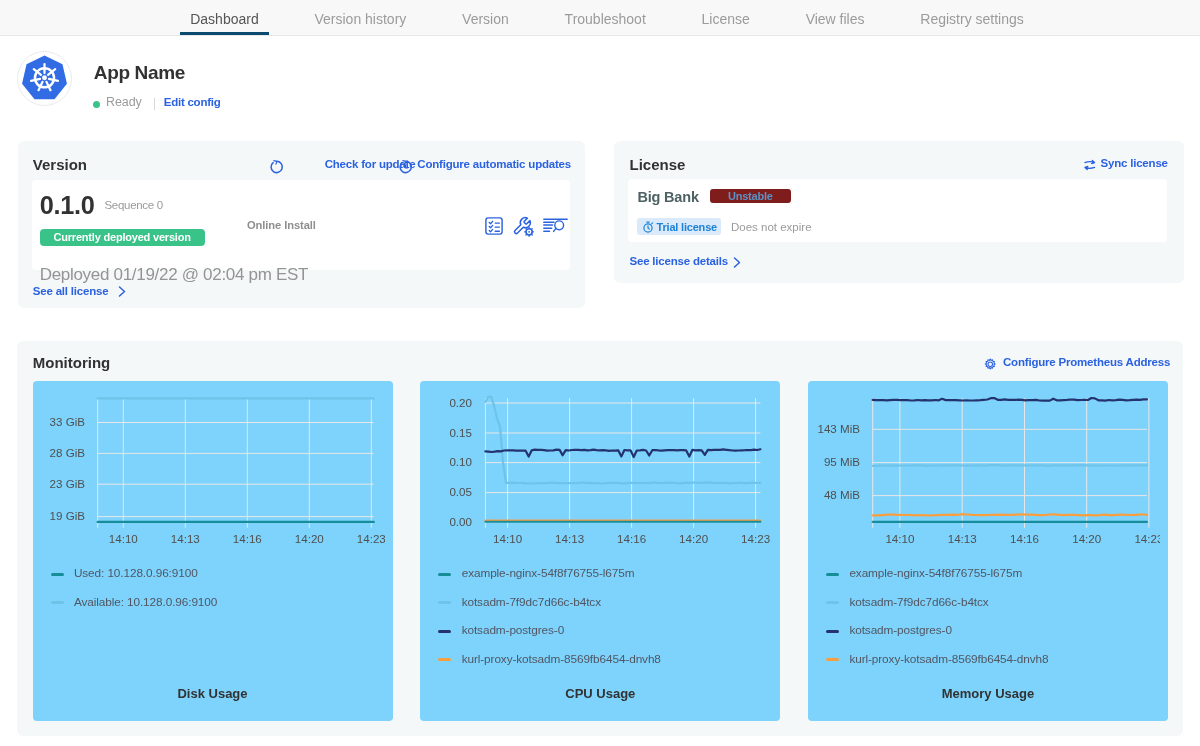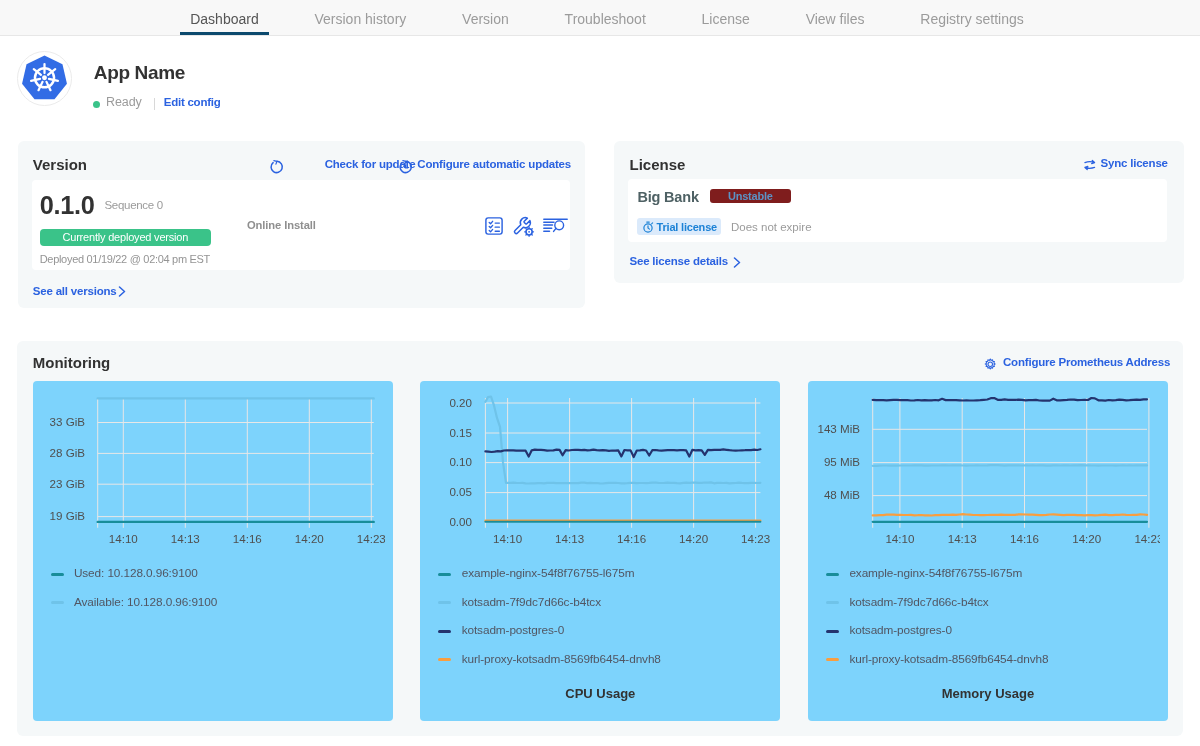--- a/index.html
+++ b/index.html
@@ -73,22 +73,22 @@
   <div class="abs link" style="left:270.2px; top:17.8px; line-height:11.5px;margin-left:37px;">Check for update</div>
   <svg class="abs" style="left:380px; top:19.2px;" width="15" height="15" viewBox="0 0 16 16" fill="none" stroke="#2b62e0" stroke-width="1.6" stroke-linecap="round">
       <path d="M 4.4 2.8 A 6 6 0 1 0 8.6 1.45"></path>
       <path d="M 8.4 1.45 L 5.2 0.7 M 8.4 1.45 L 7.4 4.4" stroke-width="1.3"></path>
       <path d="M 8 5.2 L 8 8.5 L 10.3 8.5" stroke-width="1.3"></path>
     </svg>
   <div class="abs link" style="left:399.8px; top:17.8px; line-height:11.5px;">Configure automatic updates</div>
   <div class="inner" style="left:14.5px; top:38.5px; width:538px; height:90px;"></div>
   <div class="abs" style="left:22.3px; top:51.6px; font-size:25.3px; line-height:25.3px; font-weight:bold; color:#323232; letter-spacing:-0.3px;">0.1.0</div>
   <div class="abs" style="left:87px; top:59px; font-size:11.5px; line-height:11.5px; color:#9b9b9b; letter-spacing:-0.3px;">Sequence 0</div>
-  <div class="abs" style="left:22px; top:87.7px; height:17px; line-height:17px; background:#3ac389; color:#fff; font-size:11px; font-weight:normal; border-radius:4px; padding:0 23px; letter-spacing:-0.2px;">Currently deployed version</div>
-  <div class="abs" style="left:22.2px; top:112px; font-size:11px; line-height:12px; color:#949494; letter-spacing:-0.3px; white-space:nowrap;">Deployed 01/19/22 @ 02:04 pm EST</div>
+  <div class="abs" style="left:22px; top:87.7px; height:17px; line-height:17px; background:#3ac389; color:#fff; font-size:11px; font-weight:bold; border-radius:4px; padding:0 14px; letter-spacing:-0.2px;">Currently deployed version</div>
+  <div class="abs" style="left:22.2px; top:128px; font-size:17px; line-height:12px; color:#949494; letter-spacing:-0.3px; white-space:nowrap;">Deployed 01/19/22 @ 02:04 pm EST</div>
   <div class="abs" style="left:229.5px; top:78.6px; font-size:11.2px; line-height:11px; font-weight:bold; color:#8f8f8f; letter-spacing:-0.1px;">Online Install</div>
   <svg class="abs" style="left:467px; top:75.5px;" width="18" height="18" viewBox="0 0 20 20" fill="none" stroke="#2b62e0" stroke-width="1.6">
     <rect x="1" y="1" width="18" height="18" rx="2.5"></rect>
     <path d="M4.7 6 l1.5 1.5 2.3 -2.7" stroke-linecap="round" stroke-linejoin="round" stroke-width="1.5"></path>
     <path d="M4.7 10.5 l1.5 1.5 2.3 -2.7" stroke-linecap="round" stroke-linejoin="round" stroke-width="1.5"></path>
     <path d="M4.7 15 l1.5 1.5 2.3 -2.7" stroke-linecap="round" stroke-linejoin="round" stroke-width="1.5"></path>
     <g stroke-linecap="round" stroke-width="1.5">
         <line x1="11.3" y1="6.8" x2="16" y2="6.8"></line>
         <line x1="11.3" y1="11.3" x2="16" y2="11.3"></line>
         <line x1="11.3" y1="15.8" x2="16" y2="15.8"></line>
@@ -113,21 +113,21 @@
   </svg>
   <svg class="abs" style="left:525px; top:77.2px;" width="25" height="15" viewBox="0 0 25 15" fill="none" stroke="#2b62e0" stroke-width="1.5" stroke-linecap="round">
     <line x1="0.8" y1="1.3" x2="24.2" y2="1.3"></line>
     <line x1="0.8" y1="4.2" x2="11" y2="4.2"></line>
     <line x1="0.8" y1="7.1" x2="9.5" y2="7.1"></line>
     <line x1="0.8" y1="10.2" x2="8.7" y2="10.2"></line>
     <line x1="0.8" y1="13.2" x2="6.5" y2="13.2"></line>
     <circle cx="16.2" cy="7.3" r="4.4" stroke-width="1.4"></circle>
     <line x1="13" y1="10.4" x2="10.6" y2="13.4"></line>
   </svg>
-  <div class="abs link" style="left:15.3px; top:143.5px;">See all versions</div>
+  <div class="abs link" style="left:15.3px; top:143.5px;">See all license</div>
   <svg class="abs" style="left:100.3px; top:145.3px;" width="8" height="11" viewBox="0 0 8 11" fill="none" stroke="#2b62e0" stroke-width="1.5" stroke-linecap="round" stroke-linejoin="round">
       <path d="M1.5 1 L6.5 5.5 L1.5 10"></path>
     </svg>
 </div>
 
 <div class="card" style="left:614px; top:141px; width:569.5px; height:142px;">
   <div class="cardtitle" style="left:15.5px; top:16.2px;">License</div>
   <svg class="abs" style="left:469.3px; top:17.3px;" width="13.5" height="14" viewBox="0 0 15 16" fill="none" stroke="#2b62e0" stroke-width="1.5" stroke-linecap="round" stroke-linejoin="round">
       <path d="M2 5.2 C5.3 4 9.7 4 13 5.2 M13 5.2 l-2.6 -2.3 M13 5.2 l-3.3 1.1"></path>
       <path d="M13 10.8 C9.7 12 5.3 12 2 10.8 M2 10.8 l2.6 2.3 M2 10.8 l3.3 -1.1"></path>
@@ -193,20 +193,21 @@
       </g>
     </svg>
     <div class="legendrow" style="left:18px; top:186px;">
         <div class="legdash" style="background:#188d9a;"></div>
         <span class="legtxt">Used: 10.128.0.96:9100</span>
       </div>
     <div class="legendrow" style="left:18px; top:214.5px;">
         <div class="legdash" style="background:#6fc3e9;"></div>
         <span class="legtxt">Available: 10.128.0.96:9100</span>
       </div>
+    <div class="charttitle" style="top:306px;">Disk Usage</div>
   </div>
 
   <div class="chartcard" style="left:403.3px;">
     <svg width="352" height="170" viewBox="0 0 352 170" style="position:absolute; top:0; left:0;">
       <g stroke="#e7e7e7" stroke-width="1">
         <line x1="65.4" y1="17" x2="65.4" y2="146.8"></line>
         <line x1="87.6" y1="17" x2="87.6" y2="146.8"></line>
         <line x1="149.6" y1="17" x2="149.6" y2="146.8"></line>
         <line x1="211.6" y1="17" x2="211.6" y2="146.8"></line>
         <line x1="273.6" y1="17" x2="273.6" y2="146.8"></line>

